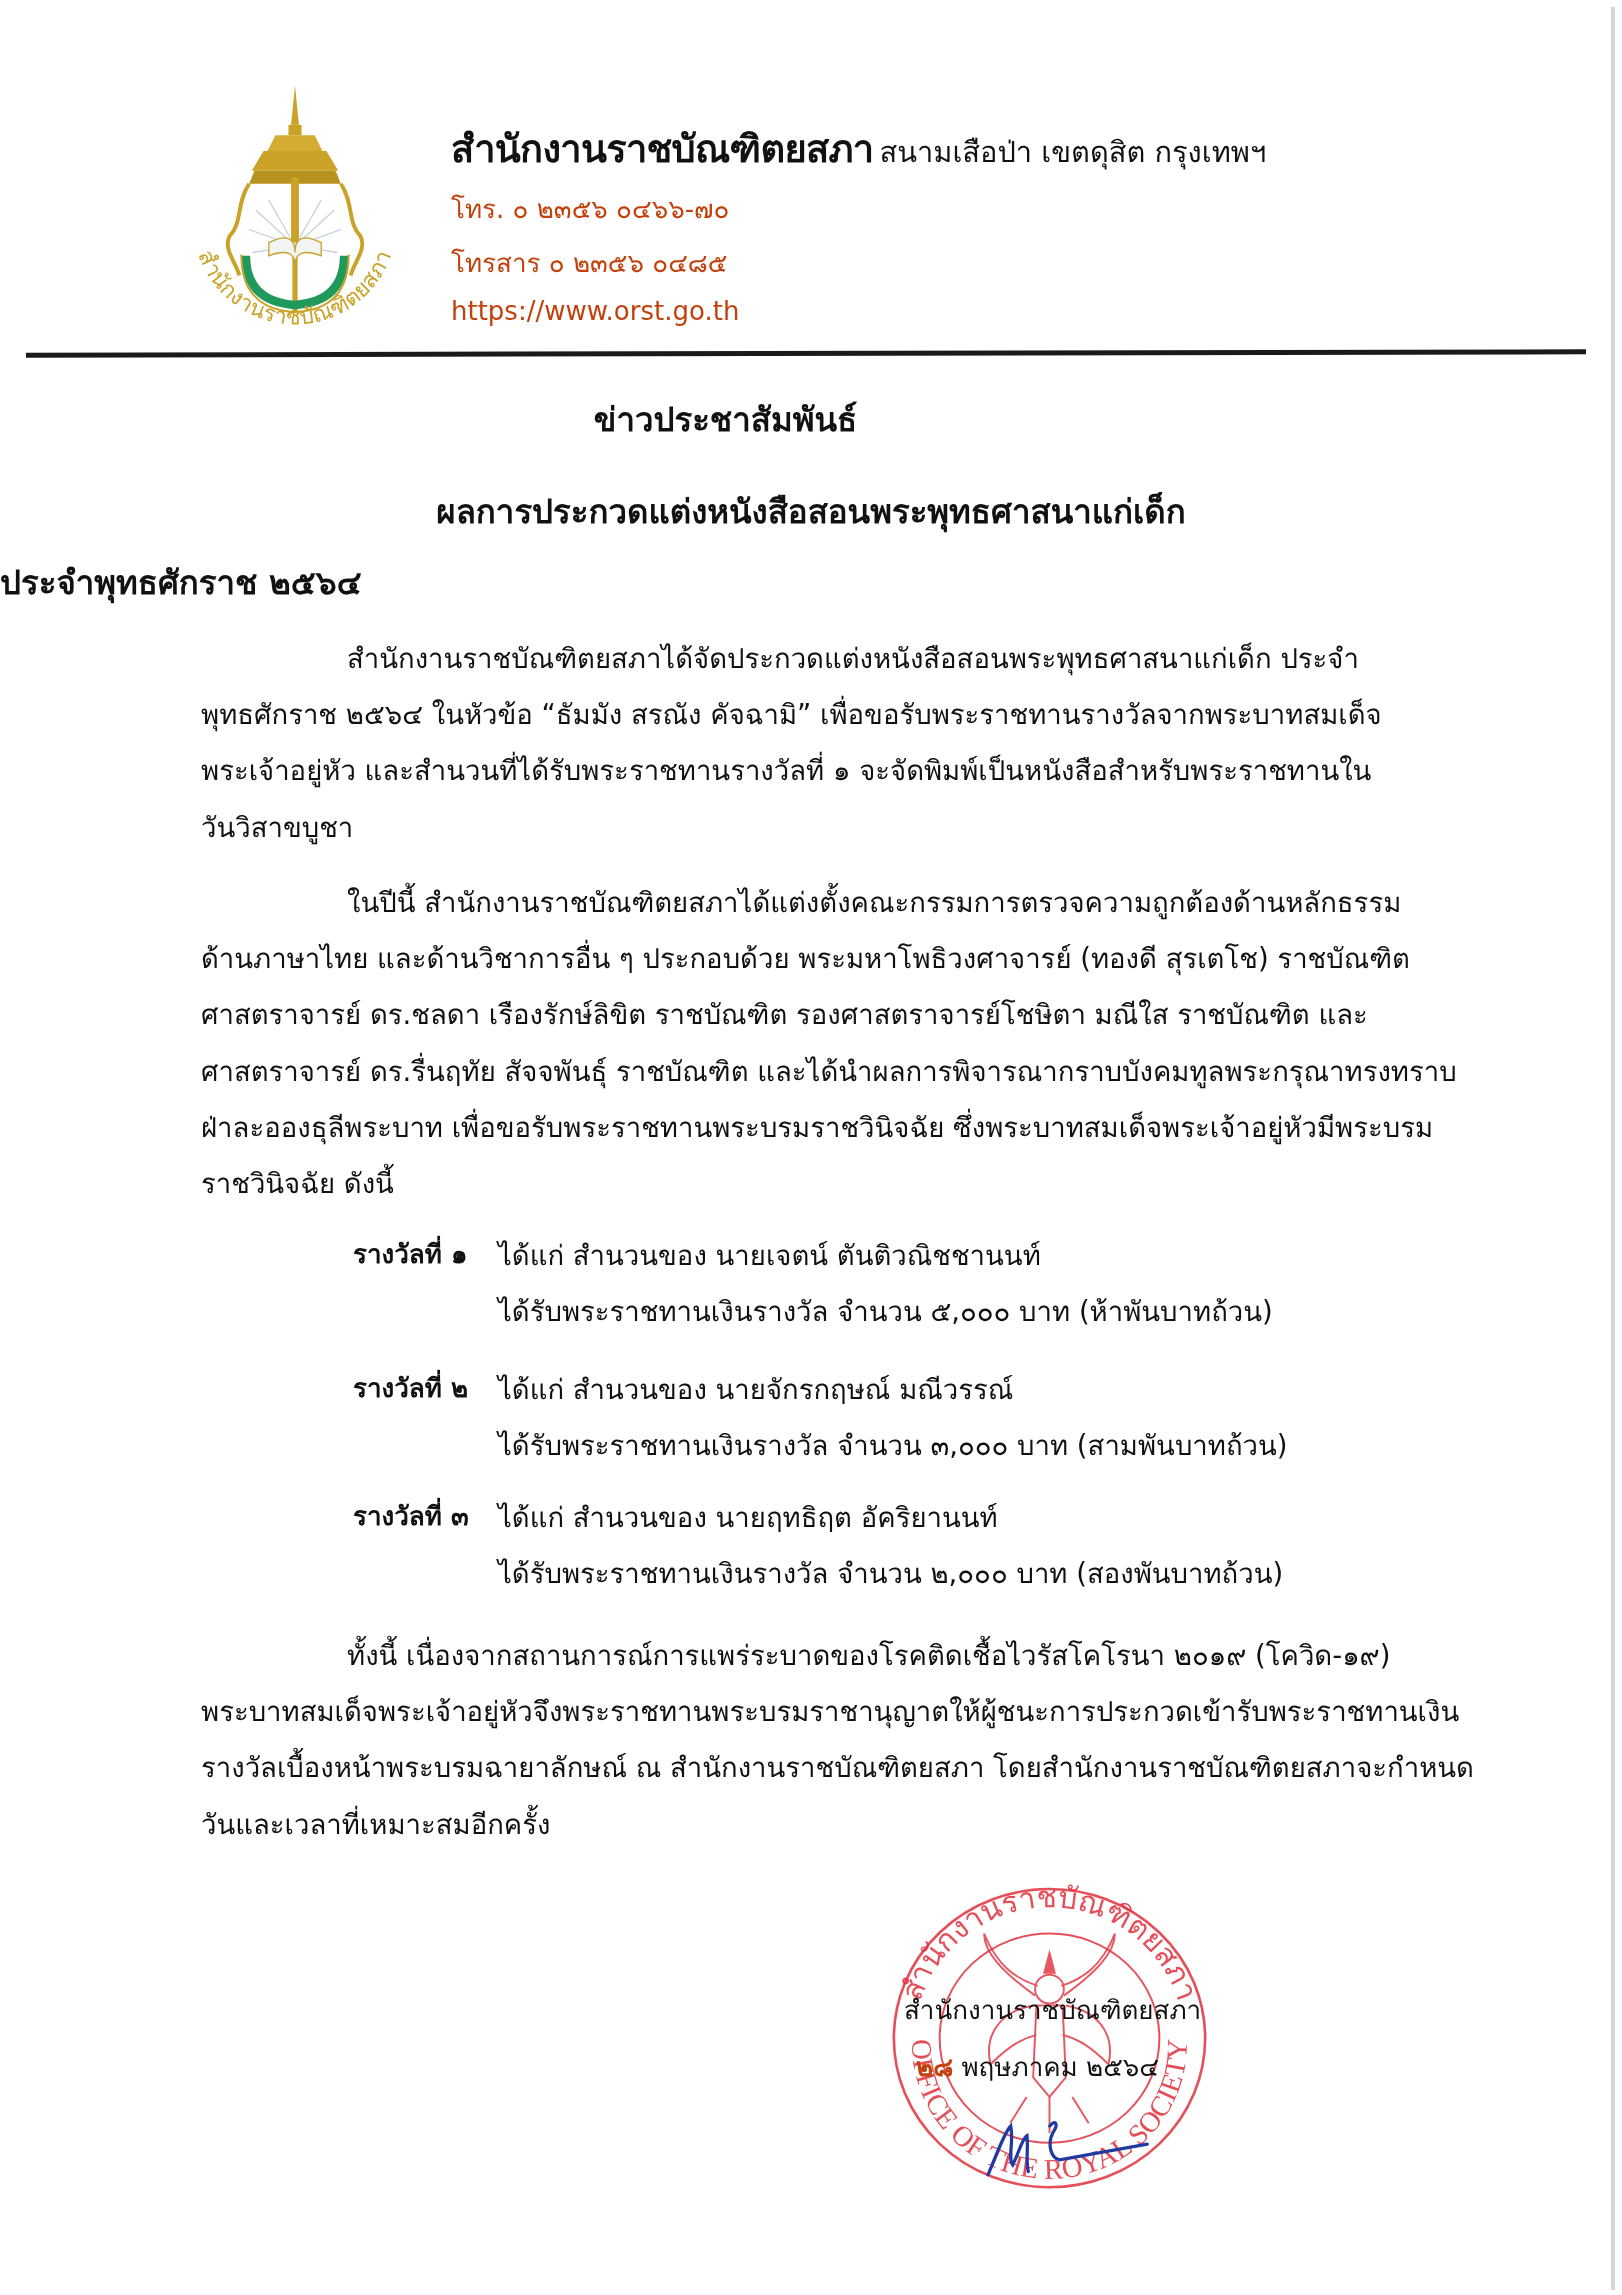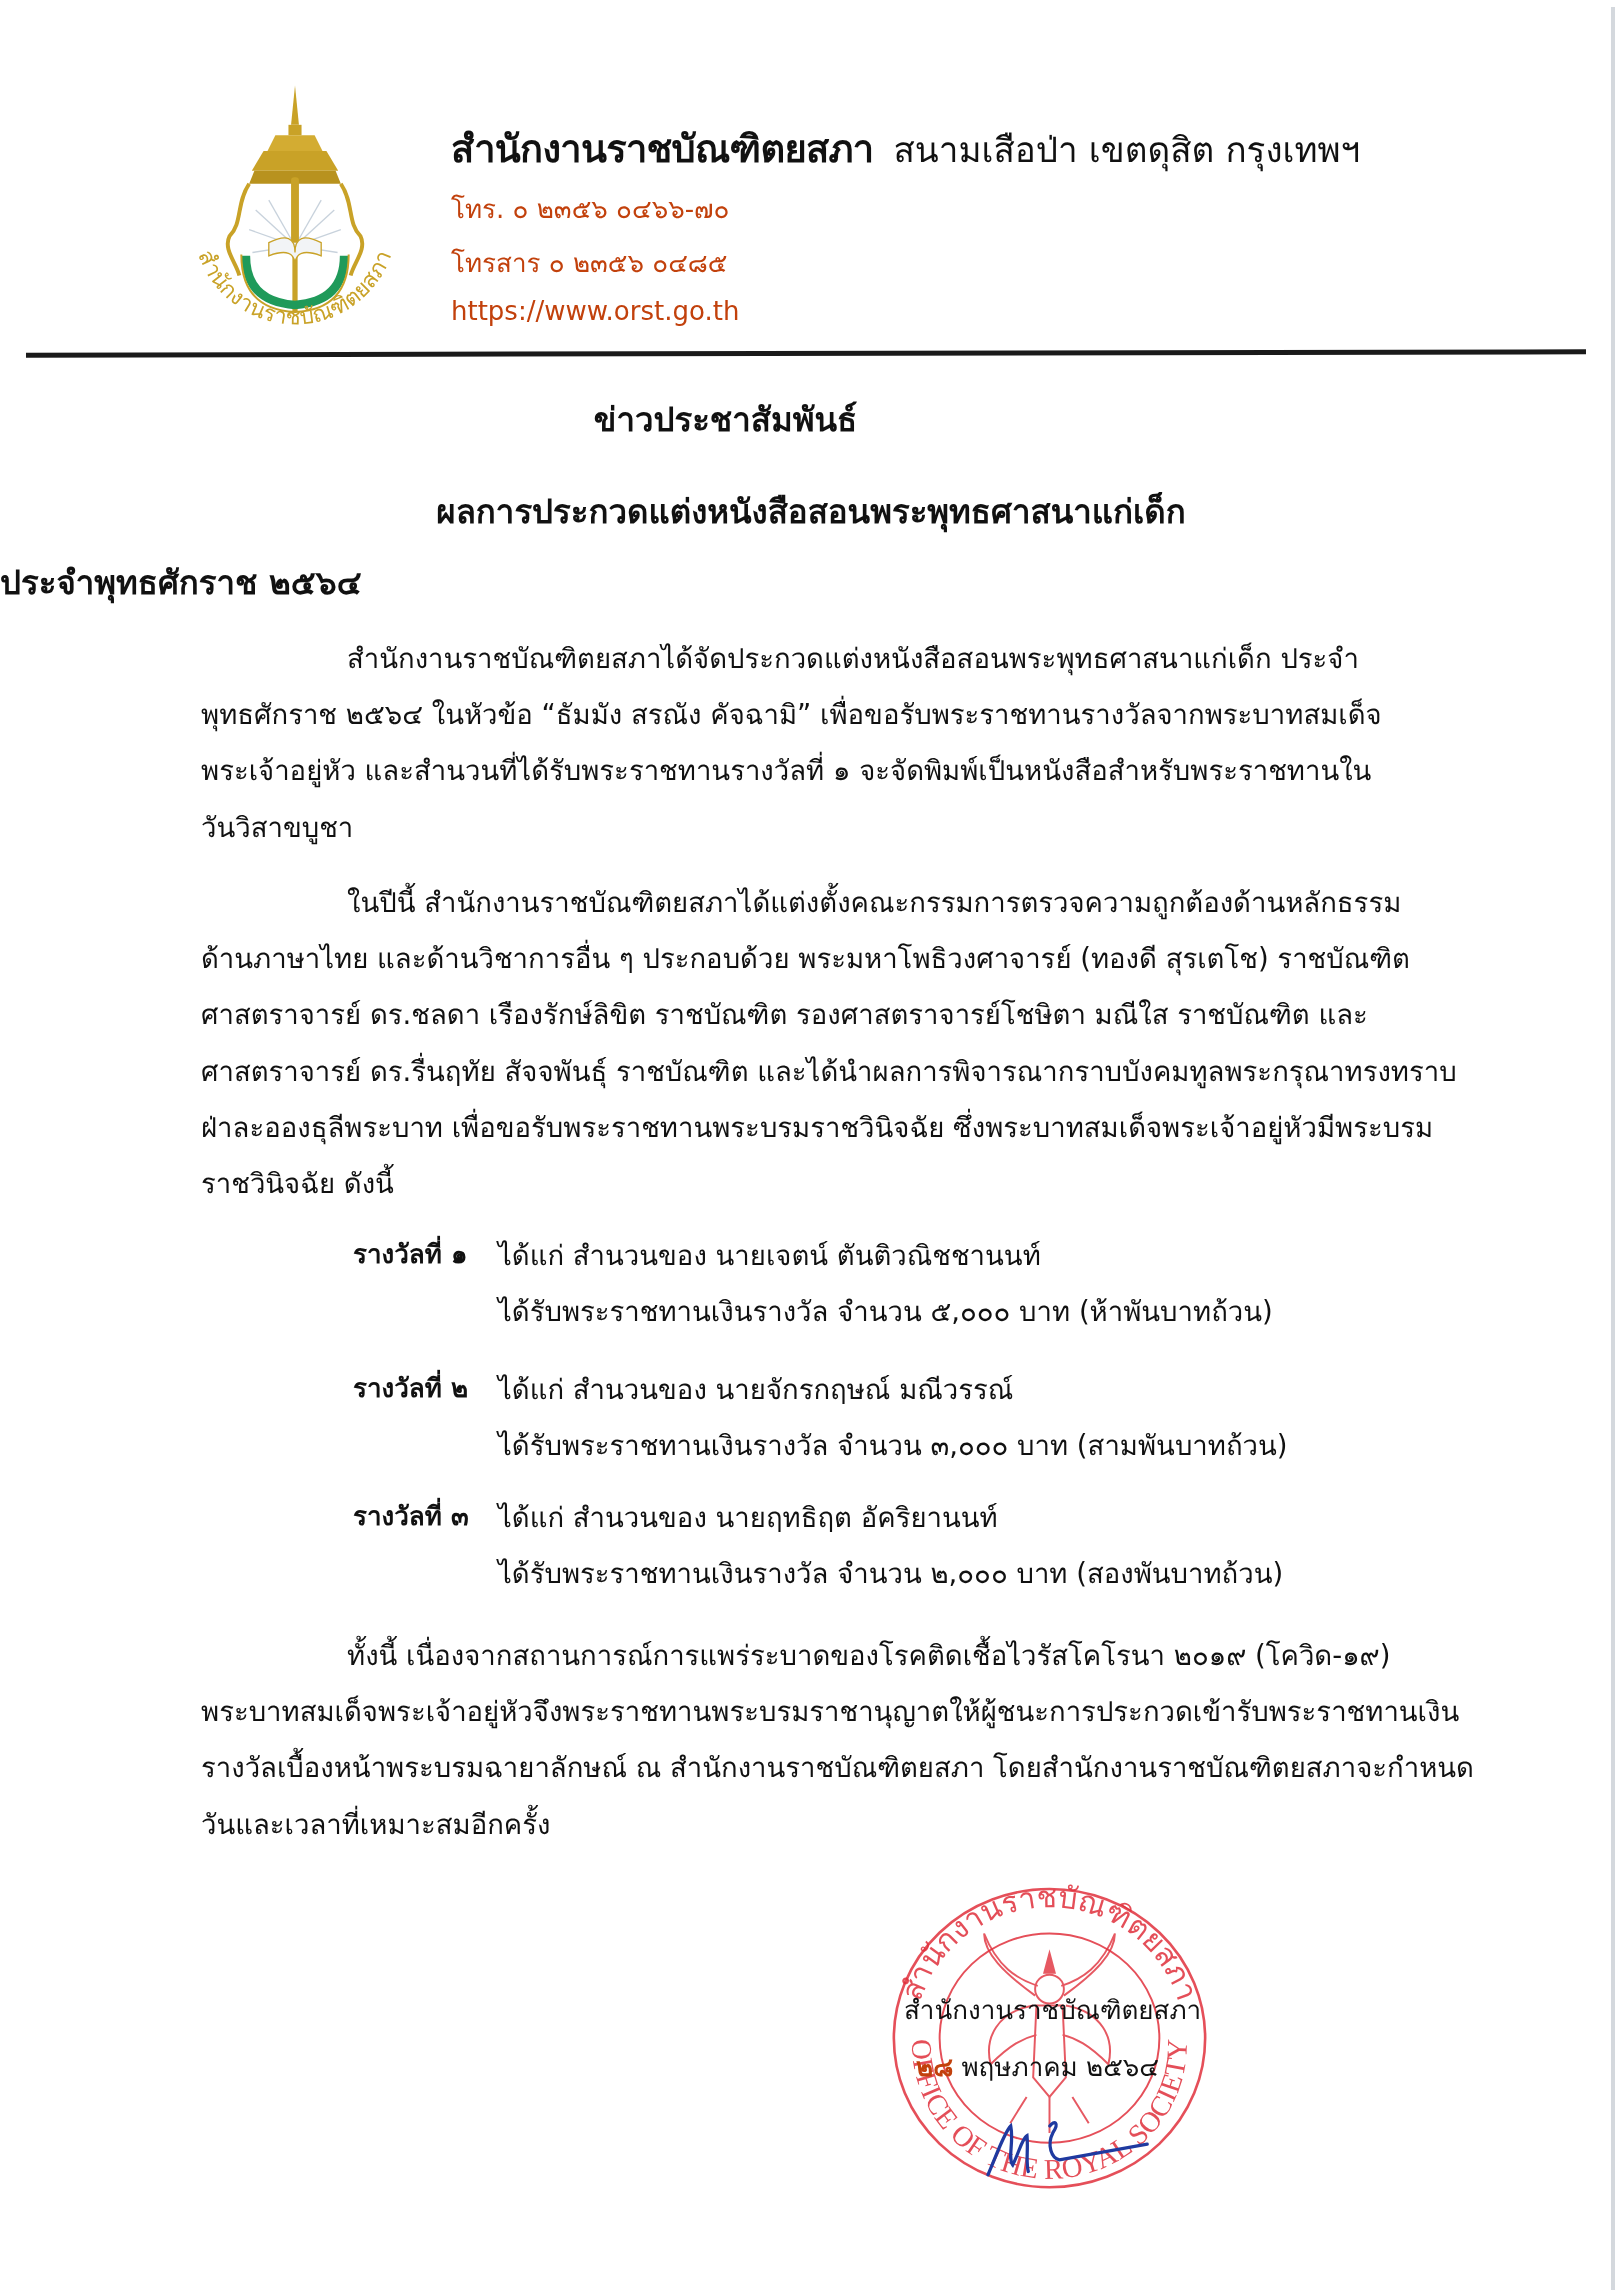--- a/index.html
+++ b/index.html
@@ -8,21 +8,21 @@
     font-family: "DejaVu Sans", "Liberation Sans", sans-serif; color: #111;
   }
   .abs { position: absolute; white-space: nowrap; }
   .edge-line { position: absolute; left: 1611px; top: 6.5px; width: 3.9px; height: 2283px; background: #c9ced4; opacity: .8; }
 
   
   .logo { position: absolute; left: 177px; top: 79px; width: 236px; height: 275px; }
 
   
   .org-name { left: 451px; top: 118px; font-size: 38px; font-weight: bold; letter-spacing: -0.7px; }
-  .org-address { font-size: 35px; font-weight: normal; margin-left: 20px; letter-spacing: 0; }
+  .org-address { font-size: 29px; font-weight: normal; margin-left: 6px; letter-spacing: 0; }
   .contact { left: 451px; font-size: 26px; color: #c2410c; }
   .tel { top: 188px; }
   .fax { top: 242px; }
   .url { top: 296px; }
   .header-rule { position: absolute; left: 26px; top: 351px; width: 1560px; height: 4.6px; background: #1a1a1a; transform: rotate(-0.12deg); }
 
   
   .doc-type { left: 0; width: 1451px; text-align: center; top: 393px; font-size: 33px; font-weight: bold; }
   .title-1 { left: 0; width: 1622px; text-align: center; top: 485px; font-size: 33px; font-weight: bold; }
   .title-2 { left: 0; width: 1622px; text-align: left; top: 556px; font-size: 33px; font-weight: bold; }

